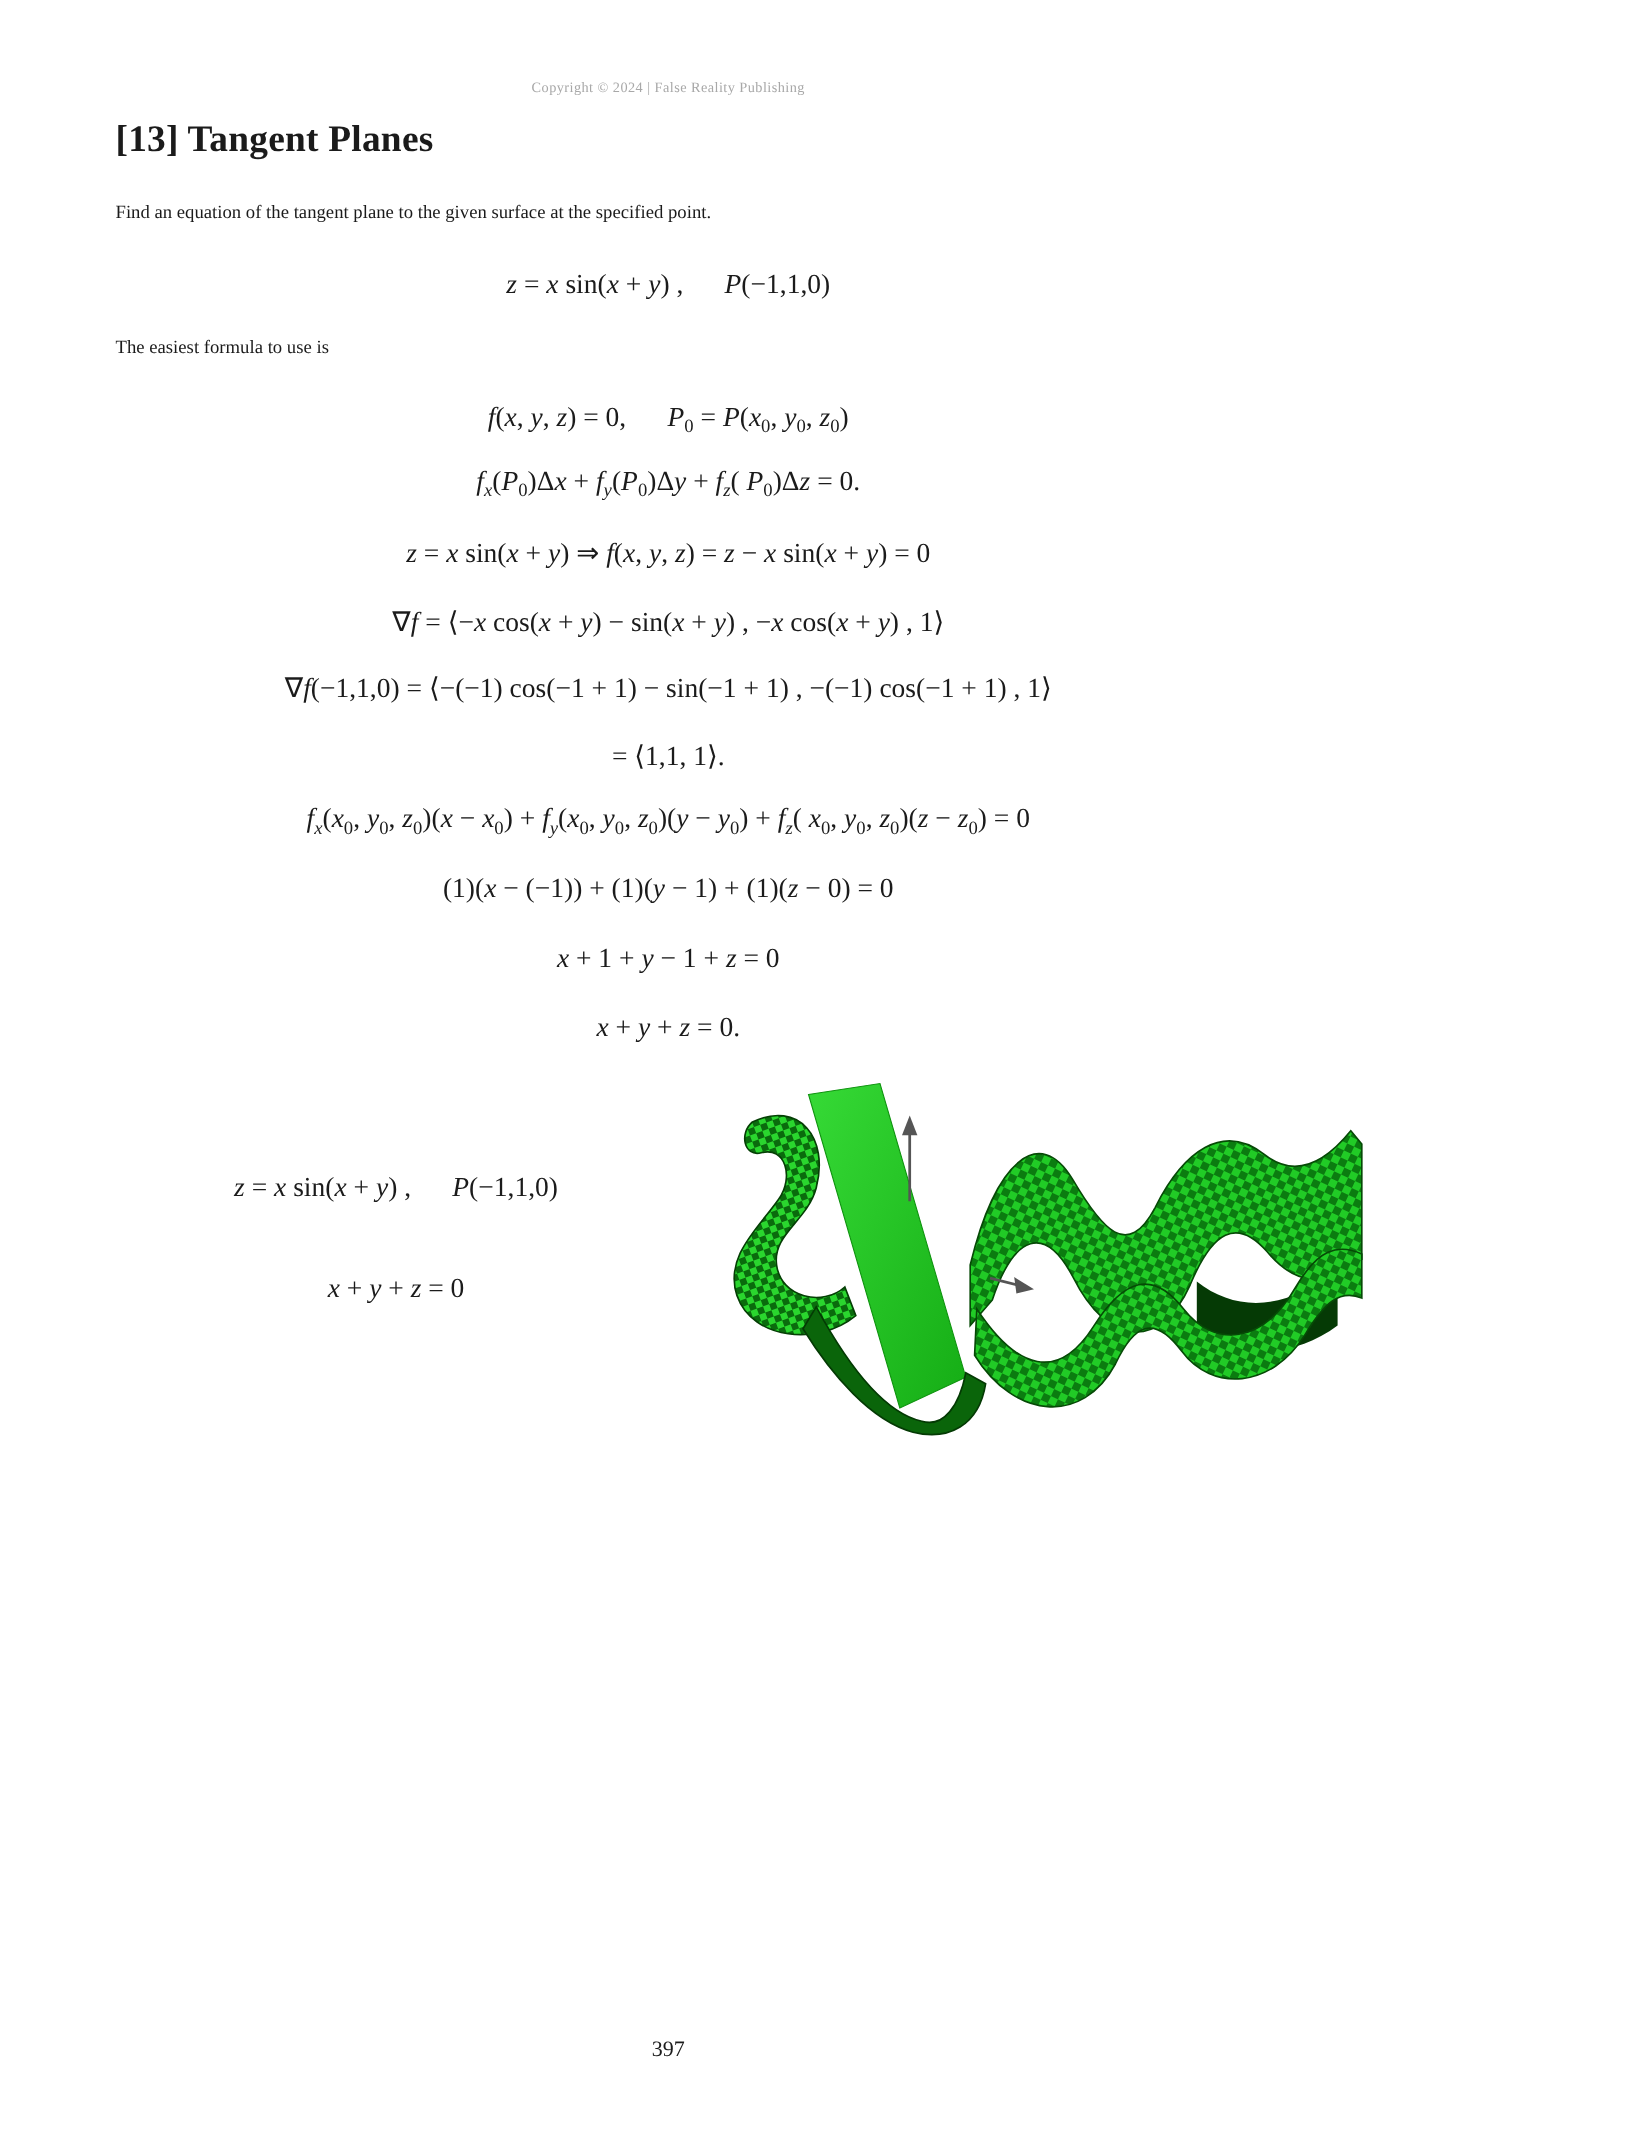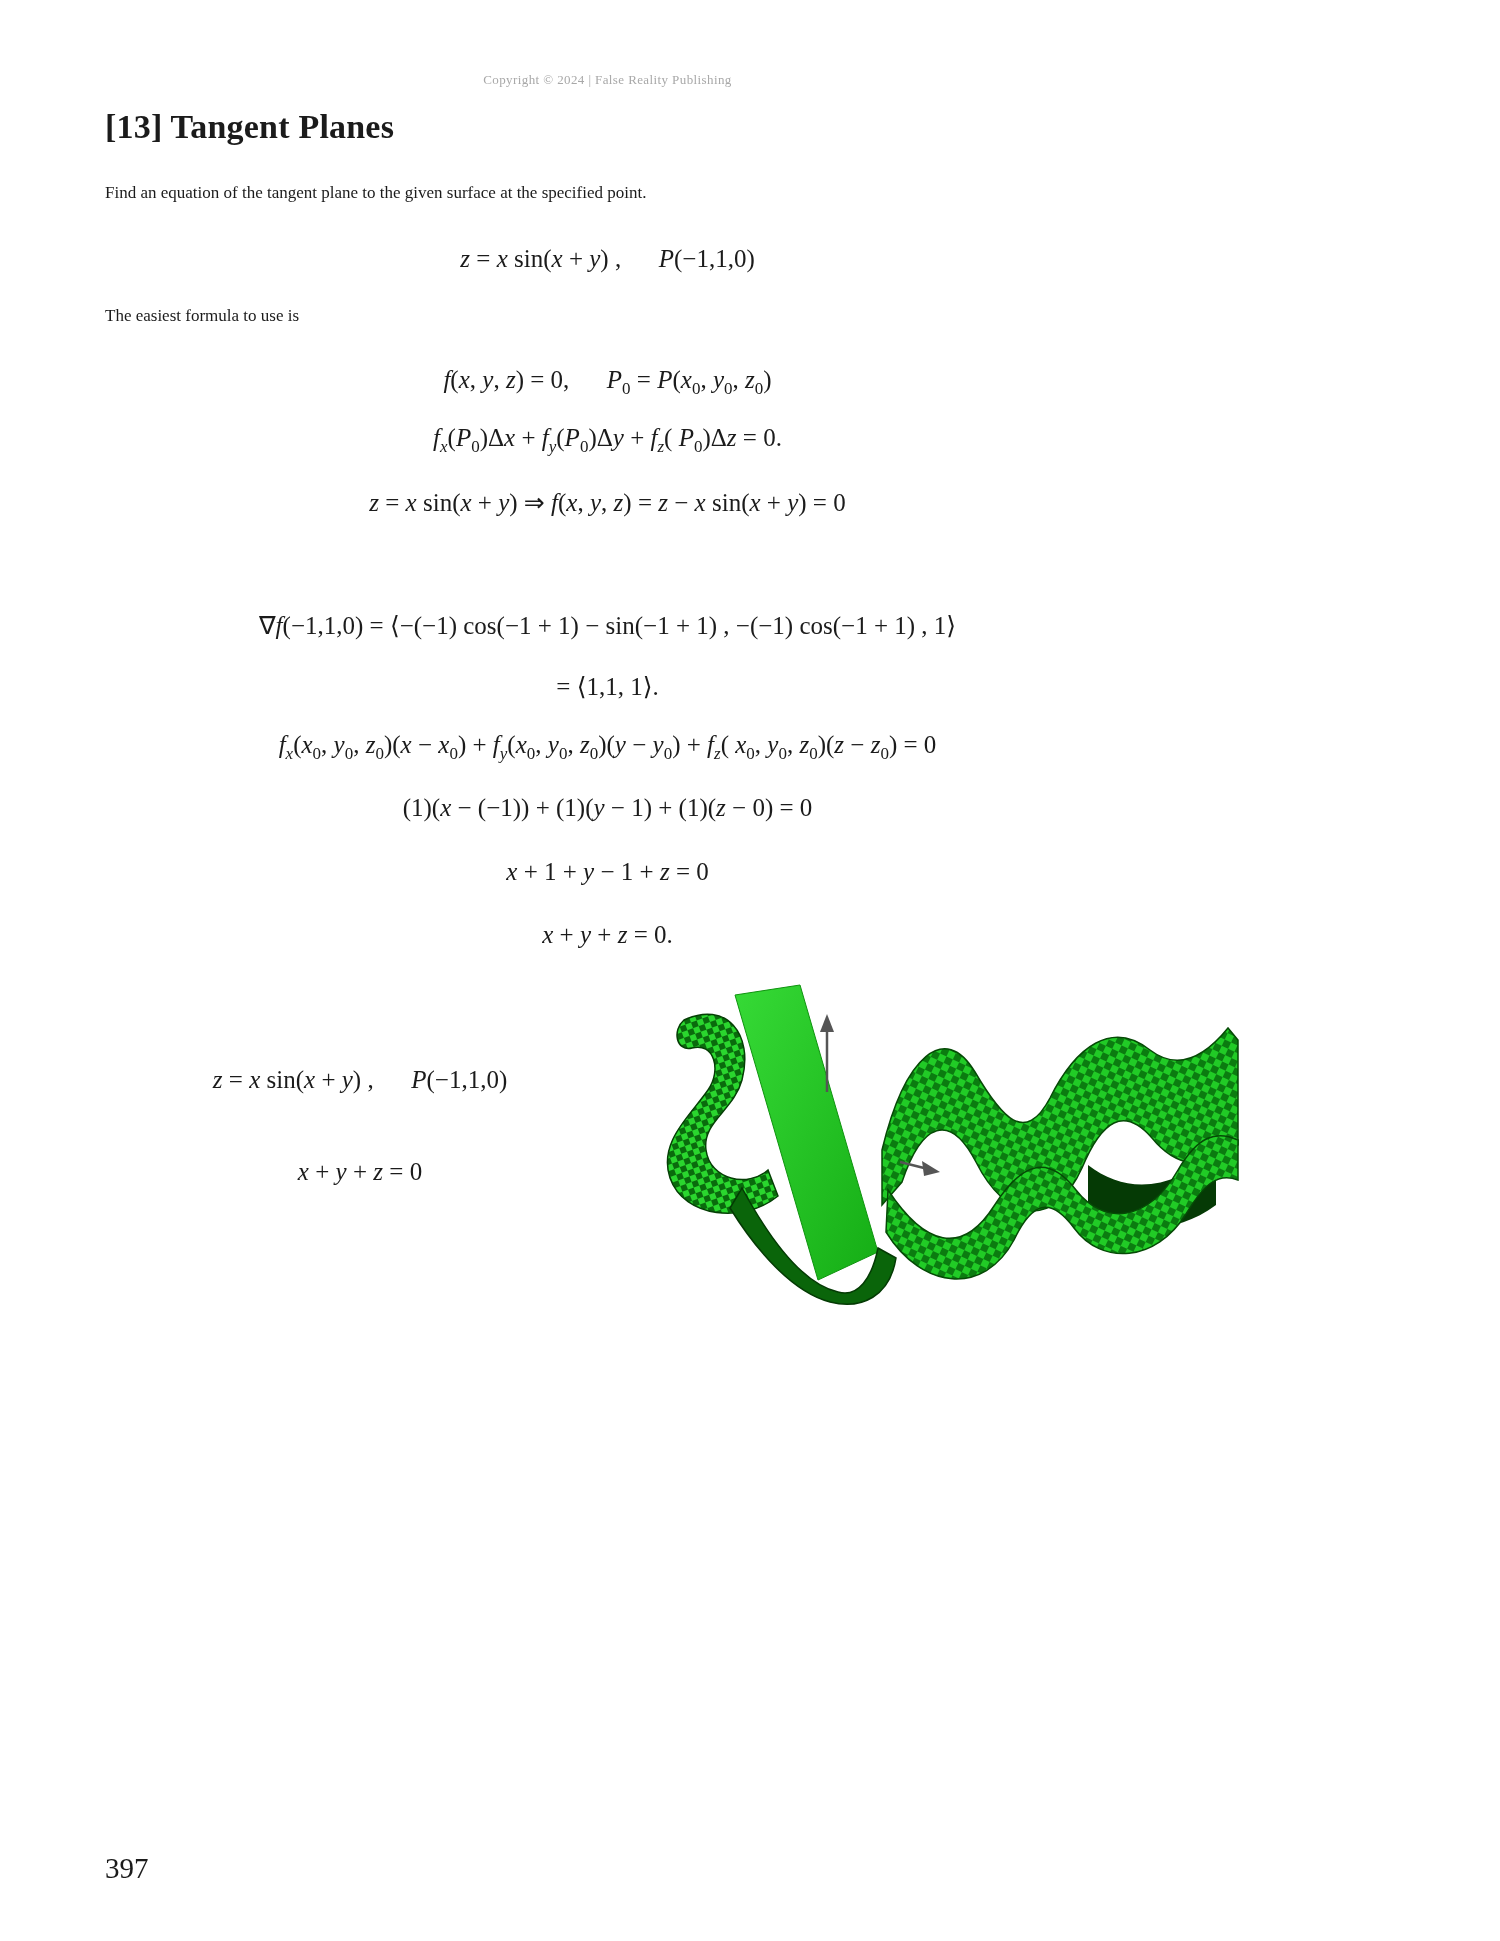--- a/index.html
+++ b/index.html
@@ -15,40 +15,41 @@
   .intro { top:183px; }
   .formula-intro { top:306px; }
   .eq { position:absolute; left:105px; width:1005px; text-align:center; font-size:25px; white-space:nowrap; }
   .eq .it, .caption .it { font-style:italic; }
   .eq .rm, .caption .rm { font-style:normal; }
   sub { font-size:68%; line-height:0; }
   .caption { position:absolute; left:105px; width:510px; text-align:center; font-size:25px; white-space:nowrap; }
   .caption-eq { top:1066px; }
   .caption-plane { top:1158px; }
   .figure-wrap { position:absolute; left:650px; top:980px; width:590px; height:335px; }
-  .page-number { position:absolute; left:105px; width:1005px; top:1852px; text-align:left; font-size:29px; }
+  .page-number { position:absolute; left:105px; width:1005px; top:1852px; text-align:center; font-size:20px; }
 </style>
 </head>
 <body>
 
 <div class="page">
 
   <div class="col copyright">Copyright © 2024 | False Reality Publishing</div>
 
   <div class="title">[13] Tangent Planes</div>
 
   <div class="body-text intro">Find an equation of the tangent plane to the given surface at the specified point.</div>
 
   <div class="eq" style="top:245px"><span class="it">z</span> = <span class="it">x</span> <span class="rm">sin</span>(<span class="it">x</span> + <span class="it">y</span>) ,  <span class="it">P</span>(−1,1,0)</div>
 
   <div class="body-text formula-intro">The easiest formula to use is</div>
 
   <div class="eq" style="top:366px"><span class="it">f</span>(<span class="it">x</span>, <span class="it">y</span>, <span class="it">z</span>) = 0,  <span class="it">P</span><sub>0</sub> = <span class="it">P</span>(<span class="it">x</span><sub>0</sub>, <span class="it">y</span><sub>0</sub>, <span class="it">z</span><sub>0</sub>)</div>
   <div class="eq" style="top:424px"><span class="it">f</span><sub><span class="it">x</span></sub>(<span class="it">P</span><sub>0</sub>)Δ<span class="it">x</span> + <span class="it">f</span><sub><span class="it">y</span></sub>(<span class="it">P</span><sub>0</sub>)Δ<span class="it">y</span> + <span class="it">f</span><sub><span class="it">z</span></sub>( <span class="it">P</span><sub>0</sub>)Δ<span class="it">z</span> = 0.</div>
   <div class="eq" style="top:488px"><span class="it">z</span> = <span class="it">x</span> <span class="rm">sin</span>(<span class="it">x</span> + <span class="it">y</span>)  ⇒  <span class="it">f</span>(<span class="it">x</span>, <span class="it">y</span>, <span class="it">z</span>) = <span class="it">z</span> − <span class="it">x</span> <span class="rm">sin</span>(<span class="it">x</span> + <span class="it">y</span>) = 0</div>
+  <div class="eq" style="top:551px">∇<span class="it">f</span> = ⟨−<span class="it">x</span> <span class="rm">cos</span>(<span class="it">x</span> + <span class="it">y</span>) − <span class="rm">sin</span>(<span class="it">x</span> + <span class="it">y</span>) , −<span class="it">x</span> <span class="rm">cos</span>(<span class="it">x</span> + <span class="it">y</span>) , 1⟩</div>
   <div class="eq" style="top:611px">∇<span class="it">f</span>(−1,1,0) = ⟨−(−1) <span class="rm">cos</span>(−1 + 1) − <span class="rm">sin</span>(−1 + 1) , −(−1) <span class="rm">cos</span>(−1 + 1) , 1⟩</div>
   <div class="eq" style="top:672px">= ⟨1,1, 1⟩.</div>
   <div class="eq" style="top:731px"><span class="it">f</span><sub><span class="it">x</span></sub>(<span class="it">x</span><sub>0</sub>, <span class="it">y</span><sub>0</sub>, <span class="it">z</span><sub>0</sub>)(<span class="it">x</span> − <span class="it">x</span><sub>0</sub>) + <span class="it">f</span><sub><span class="it">y</span></sub>(<span class="it">x</span><sub>0</sub>, <span class="it">y</span><sub>0</sub>, <span class="it">z</span><sub>0</sub>)(<span class="it">y</span> − <span class="it">y</span><sub>0</sub>) + <span class="it">f</span><sub><span class="it">z</span></sub>( <span class="it">x</span><sub>0</sub>, <span class="it">y</span><sub>0</sub>, <span class="it">z</span><sub>0</sub>)(<span class="it">z</span> − <span class="it">z</span><sub>0</sub>) = 0</div>
   <div class="eq" style="top:794px">(1)(<span class="it">x</span> − (−1)) + (1)(<span class="it">y</span> − 1) + (1)(<span class="it">z</span> − 0) = 0</div>
   <div class="eq" style="top:858px"><span class="it">x</span> + 1 + <span class="it">y</span> − 1 + <span class="it">z</span> = 0</div>
   <div class="eq" style="top:921px"><span class="it">x</span> + <span class="it">y</span> + <span class="it">z</span> = 0.</div>
 
   <div class="caption caption-eq"><span class="it">z</span> = <span class="it">x</span> <span class="rm">sin</span>(<span class="it">x</span> + <span class="it">y</span>) ,  <span class="it">P</span>(−1,1,0)</div>
   <div class="caption caption-plane"><span class="it">x</span> + <span class="it">y</span> + <span class="it">z</span> = 0</div>
 

